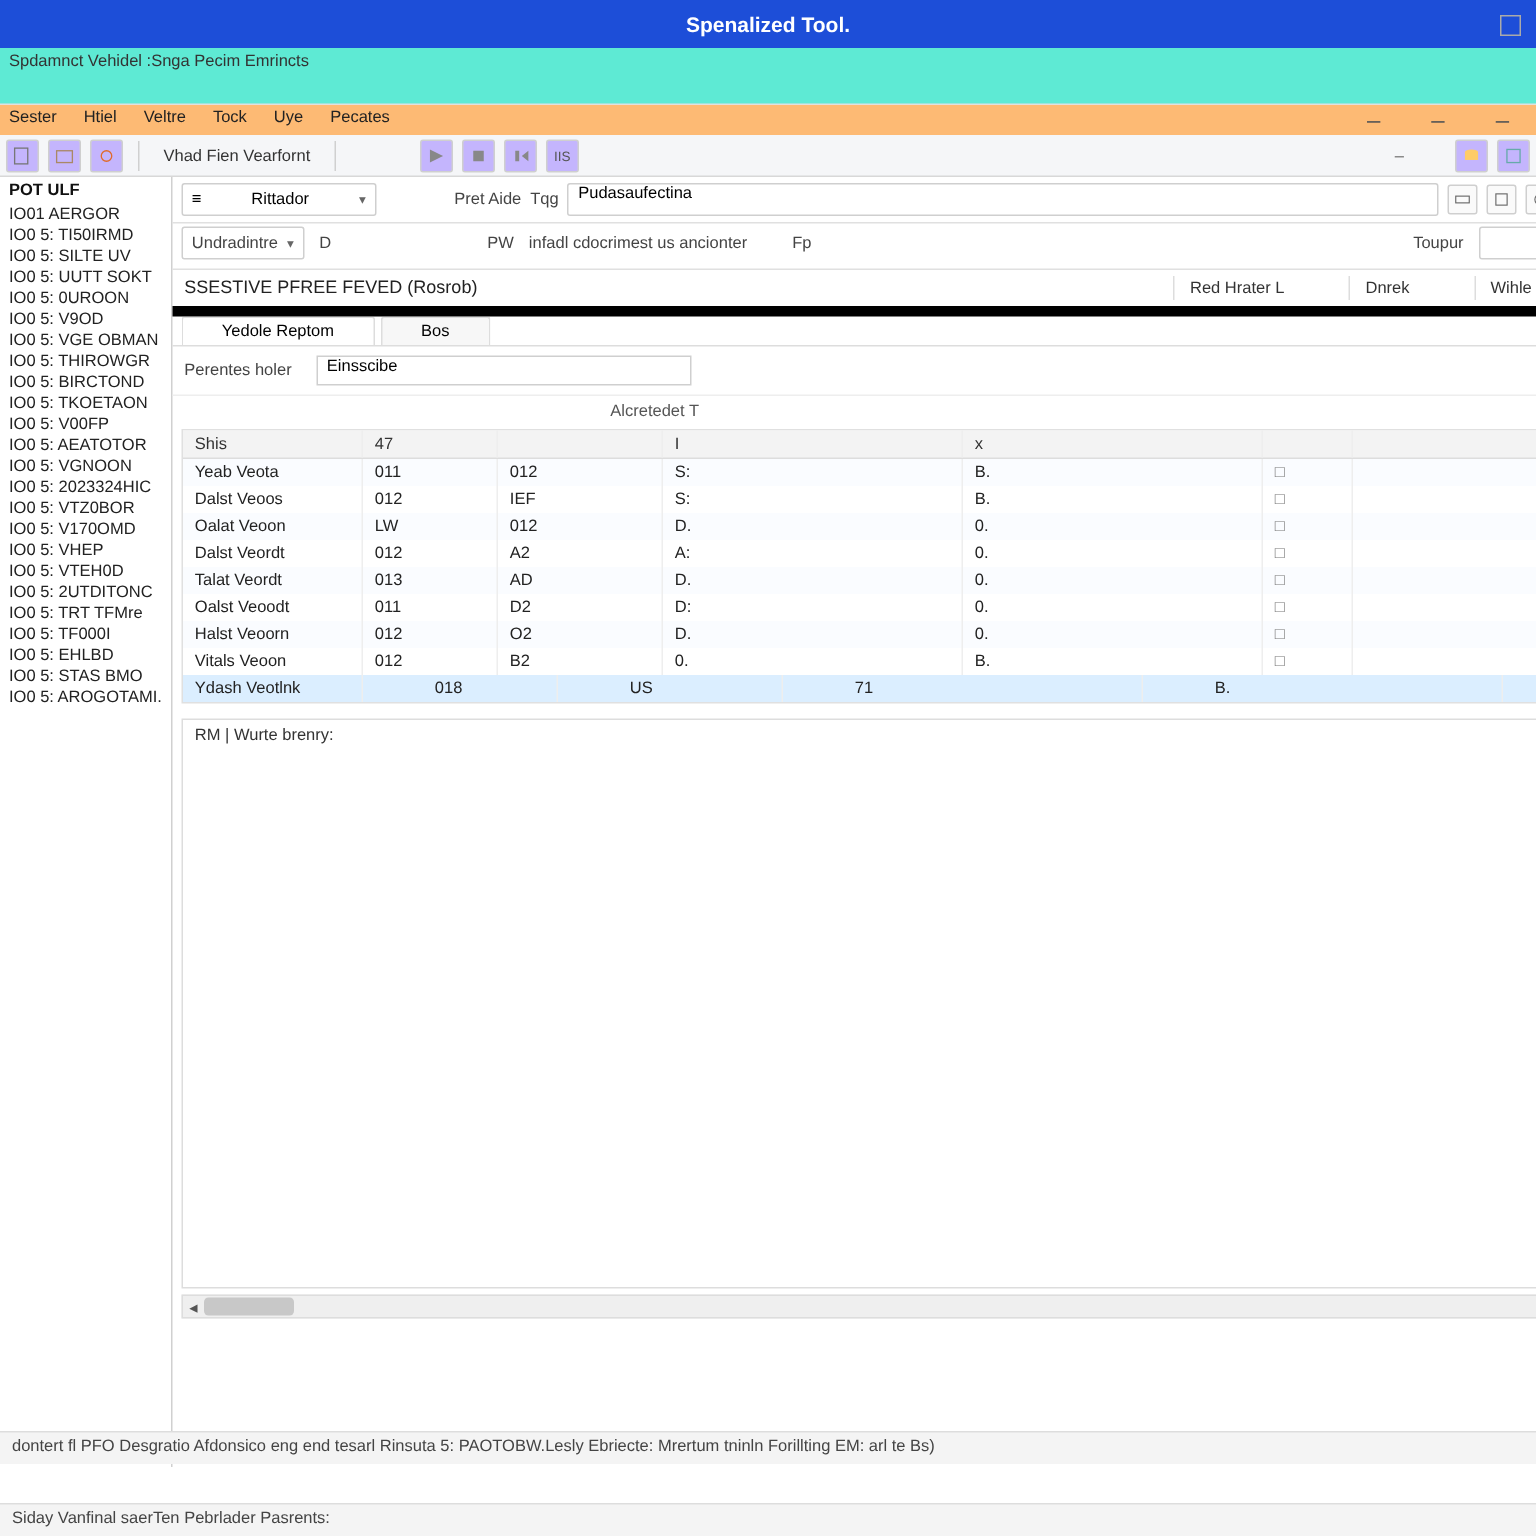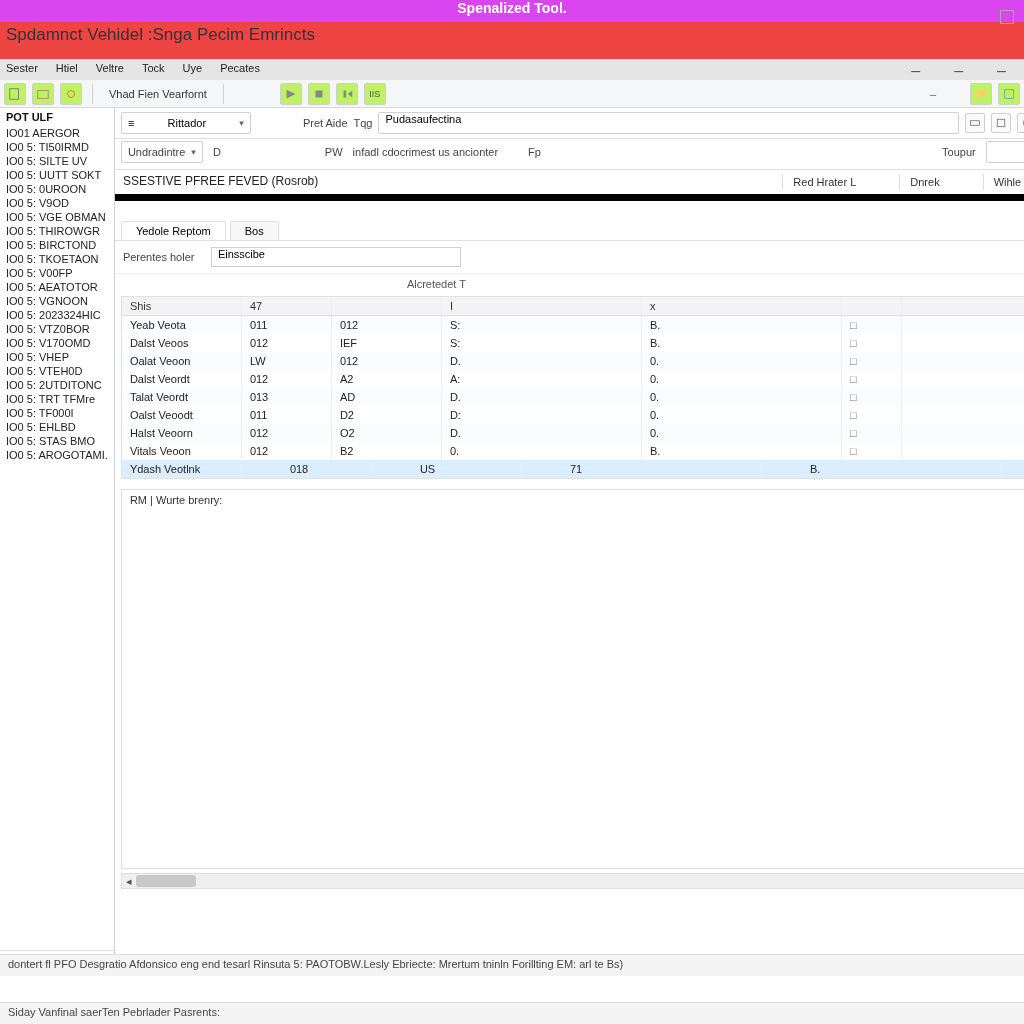--- a/index.html
+++ b/index.html
@@ -1,28 +1,28 @@
 <!DOCTYPE html>
 <html><head>
 <meta charset="utf-8">
 <style>
 * { box-sizing: border-box; margin: 0; padding: 0; font-family: "Segoe UI", Tahoma, sans-serif; font-size: 11px; }
 html, body { width: 1024px; height: 1024px; overflow: hidden; background: #fff; }
 
-.titlebar { height: 22px; background: #d946ef; color: #fff; display: flex; align-items: flex-start; justify-content: center; position: relative; }
+.titlebar { height: 32px; background: #1d4ed8; color: #fff; display: flex; align-items: center; justify-content: center; position: relative; }
 .titlebar .title { font-size: 14px; font-weight: 600; }
 .titlebar .max-btn { position: absolute; right: 10px; top: 10px; width: 14px; height: 14px; border: 1px solid #aaa; }
 
-.subheader { height: 38px; background: #ef4444; border-bottom: 1px solid #e0e0e0; padding: 3px 6px; color: #333; font-size: 17px; }
-
-.menubar { height: 20px; display: flex; gap: 18px; padding: 2px 6px; background: #e5e5e5; }
+.subheader { height: 38px; background: #5eead4; border-bottom: 1px solid #e0e0e0; padding: 3px 6px; color: #333; font-size: 11px; }
+
+.menubar { height: 20px; display: flex; gap: 18px; padding: 2px 6px; background: #fdba74; }
 .menubar .mi { color: #222; cursor: default; }
 
 .toolbar-row { height: 28px; display: flex; align-items: center; gap: 6px; padding: 2px 4px; background: #f5f6f8; border-bottom: 1px solid #d8d8d8; }
-.tool-btn { width: 22px; height: 22px; border: 1px solid #cfcfcf; background: #bef264; border-radius: 2px; display: flex; align-items: center; justify-content: center; }
+.tool-btn { width: 22px; height: 22px; border: 1px solid #cfcfcf; background: #c4b5fd; border-radius: 2px; display: flex; align-items: center; justify-content: center; }
 .tool-btn svg { width: 14px; height: 14px; }
 .tool-sep { width: 1px; height: 20px; background: #d0d0d0; margin: 0 4px; }
 .tool-label { color: #333; padding: 0 6px; }
 
 .main { display: flex; height: 860px; }
 
 .sidebar { width: 192px; border-right: 1px solid #d0d0d0; display: flex; flex-direction: column; }
 .side-head { height: 22px; display: flex; align-items: center; justify-content: space-between; padding: 0 6px; background: #f3f3f3; border-bottom: 1px solid #ddd; color: #444; }
 .side-head .pin { font-size: 12px; color: #888; }
 .side-first { padding: 3px 6px; font-weight: 600; color: #111; }
@@ -40,21 +40,21 @@
 .txtin { height: 22px; border: 1px solid #cfcfcf; background: #fff; padding: 0 6px; border-radius: 2px; }
 .ricon { width: 20px; height: 20px; border: 1px solid #cfcfcf; background: #fafafa; border-radius: 2px; display: flex; align-items: center; justify-content: center; }
 
 .filterbar2 { display: flex; align-items: center; gap: 10px; padding: 2px 6px 6px; border-bottom: 1px solid #e0e0e0; color: #444; justify-content: flex-end; }
 
 .sheet-head { display: flex; align-items: flex-start; padding: 4px 8px; border-bottom: 7px solid #000000; gap: 33px; }
 .sheet-head .sh-title { flex: 1; color: #222; font-size: 12px; }
 .sheet-head .sh-btn { padding: 2px 10px; color: #333; border-left: 1px solid #ddd; cursor: default; }
 
 .tabrow { display: flex; border-bottom: 1px solid #ddd; padding-left: 6px; }
-.tab { padding: 3px 14px; border: 1px solid #ddd; border-bottom: none; background: #f7f7f7; margin-right: 4px; border-radius: 2px 2px 0 0; margin-top: 20px; }
+.tab { padding: 3px 26px; border: 1px solid #ddd; border-bottom: none; background: #f7f7f7; margin-right: 4px; border-radius: 2px 2px 0 0; }
 .tab.active { background: #fff; }
 
 .fieldrow { display: flex; align-items: center; gap: 10px; padding: 6px 8px; border-bottom: 1px solid #eee; }
 .fieldrow .fl { width: 78px; color: #444; }
 .fieldrow .fi { flex: 0 0 250px; height: 20px; border: 1px solid #cfcfcf; padding: 0 6px; }
 
 .subcap { padding: 4px 0 6px 292px; color: #555; }
 
 .grid { margin: 0 6px; border: 1px solid #e0e0e0; }
 .gh, .gr { display: grid; grid-template-columns: 120px 90px 110px 200px 200px 60px; }

